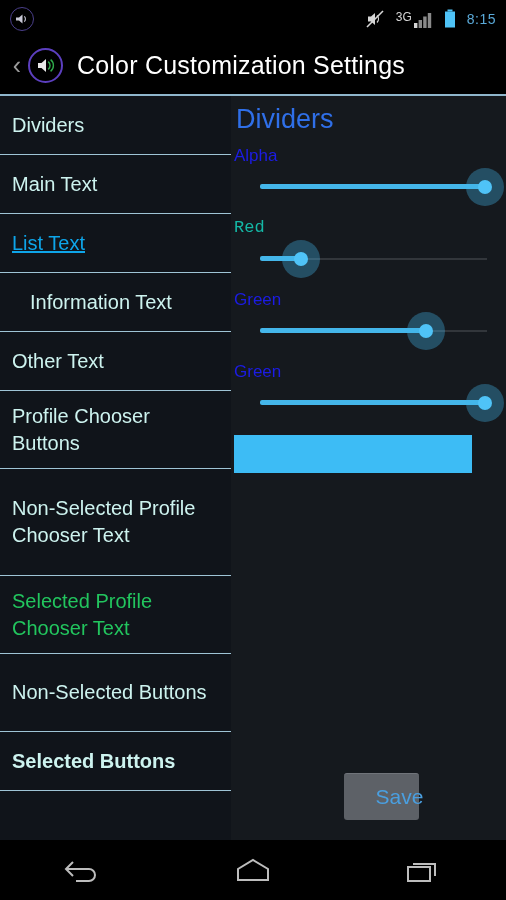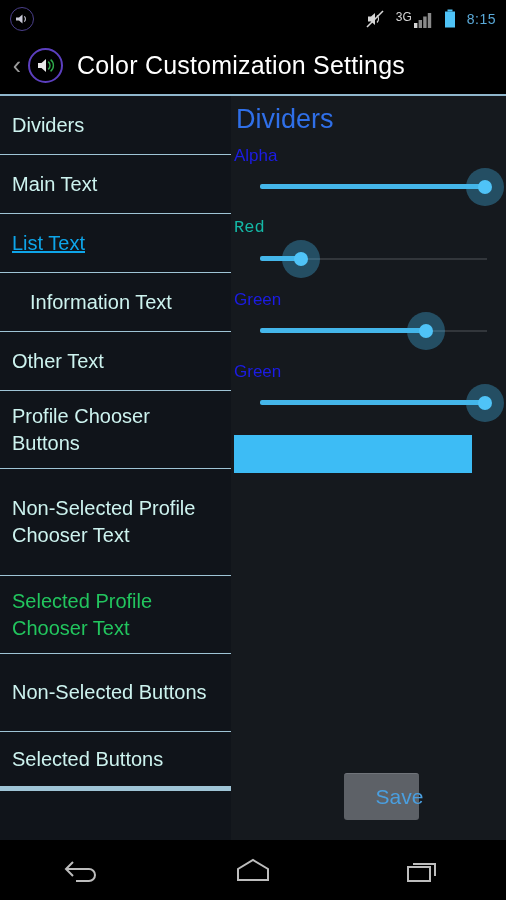--- a/index.html
+++ b/index.html
@@ -60,21 +60,21 @@
 
   
   .sidebar{
     position:absolute; left:0; top:0; width:231px; height:744px;
     background:#10141a; overflow:hidden;
   }
   .s-item{
     position:relative; padding:0 12px; display:flex; align-items:center;
     border-bottom:1px solid #9fc4d6;
   }
-  .s-item:last-child{ border-bottom:5px solid #a21caf; }
+  .s-item:last-child{ border-bottom:1px solid #a21caf;font-weight:bold; }
   .s-label{
     color:#cdf3ef; font-size:20px; line-height:27px;
   }
 
   
   .pane{
     position:absolute; left:231px; top:0; width:275px; height:744px;
     background:#15191e;
   }
   .pane-title{

